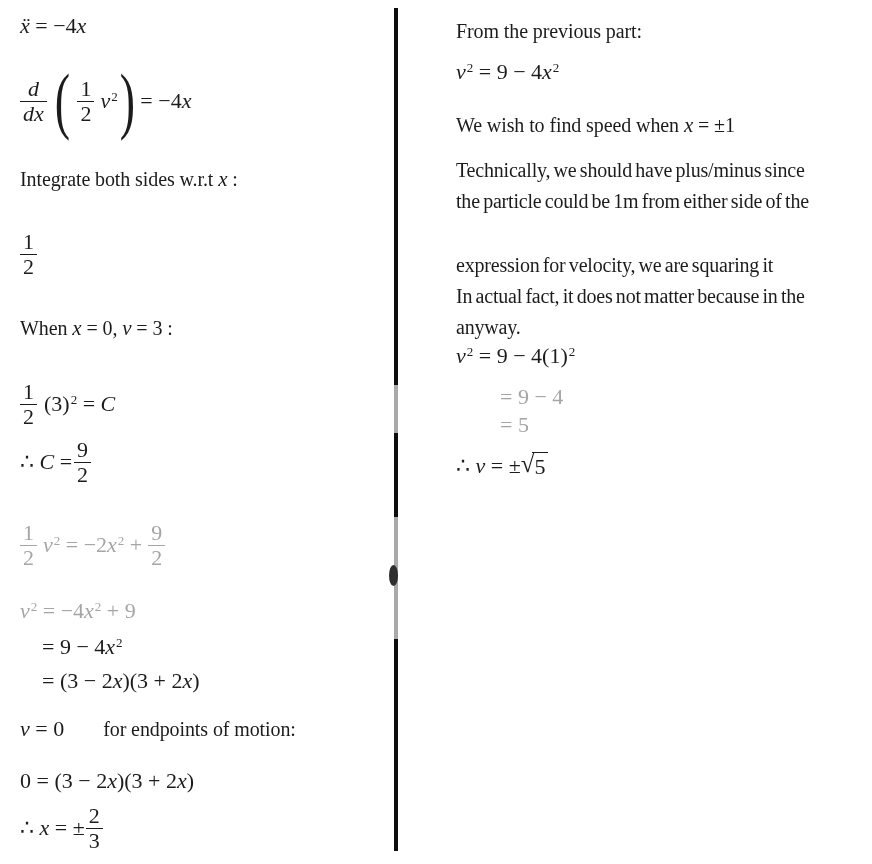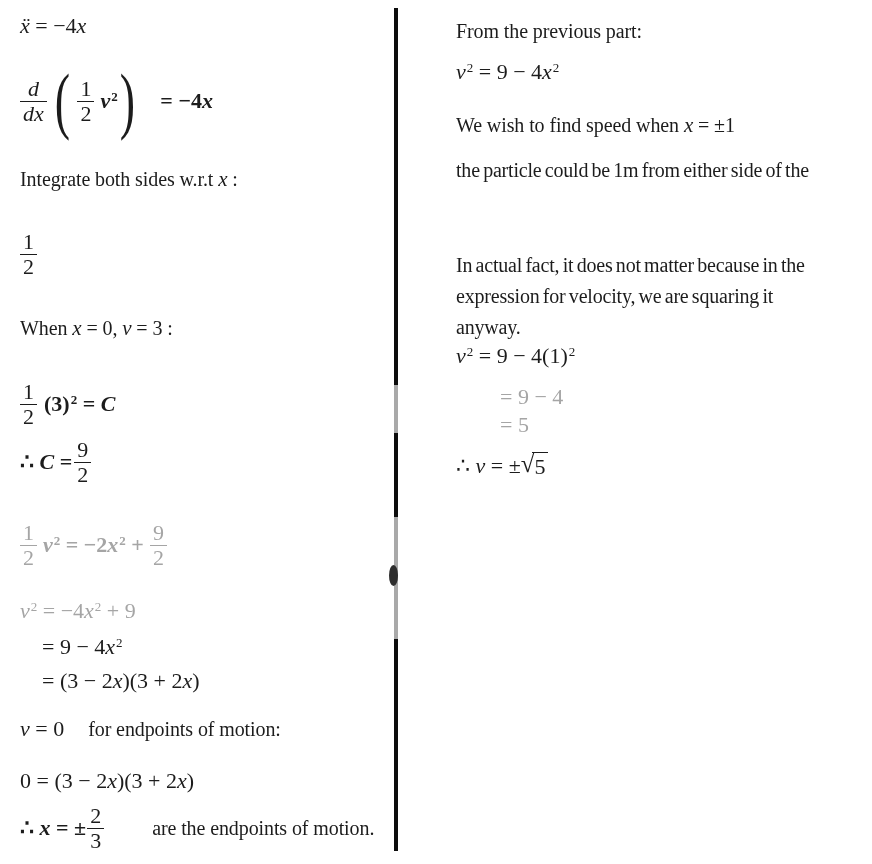--- a/index.html
+++ b/index.html
@@ -14,30 +14,30 @@
   .it{font-style:italic;}
   .itm{font-style:italic;font-size:21px;}
   .gray{color:#a5a5a5;}
   .sup{font-size:13px;position:relative;top:-7px;margin-left:1px;}
   .mflex{display:flex;align-items:center;}
   .mflex .frac{margin:0 6px;}
   .mflex .frac:first-child{margin-left:0;}
   .frac{display:inline-flex;flex-direction:column;align-items:center;line-height:1.08;font-size:22px;}
   .frac .num{padding:0 3px;}
   .frac .den{border-top:1.5px solid currentColor;padding:0 3px;}
-  .grp{display:inline-block;font-weight:bold;}
+  .grp{display:inline-block;}
   .bp{font-size:74px;line-height:0.8;font-weight:400;transform:scaleX(0.62);margin:0 -3px;}
   .sqrt{display:inline-flex;align-items:flex-start;}
   .sqrt .sign{font-size:25px;line-height:1.05;position:relative;top:-1px;}
   .sqrt .body{border-top:1.7px solid currentColor;line-height:1.15;margin-left:-2px;padding:1px 3px 0 2px;}
   .pline{display:block;font-size:20px;line-height:31px;letter-spacing:-0.2px;word-spacing:-1.5px;white-space:nowrap;}
   .divider{position:absolute;background:#0d0d0d;}
   .divpatch{position:absolute;background:#a9a9a9;}
   .divblob{position:absolute;background:#2e2e2e;border-radius:50%;}
-  .tail-gap{margin-left:24px;}
+  .tail-gap{margin-left:39px;}
   .tail-gap-wide{margin-left:42px;}
 </style>
 </head>
 <body>
 
 <div class="divider" style="left:394px;top:8px;width:4px;height:843px"></div>
 <div class="divpatch" style="left:394px;top:385px;width:4px;height:48px"></div>
 <div class="divpatch" style="left:394px;top:517px;width:4px;height:122px"></div>
 <div class="divblob" style="left:389px;top:565px;width:9px;height:21px"></div>
 
@@ -48,21 +48,21 @@
       <span class="num">d</span>
       <span class="den">dx</span>
     </span>
   <span class="bp">(</span>
   <span class="frac">
       <span class="num">1</span>
       <span class="den">2</span>
     </span>
   <span class="grp"><span class="it">v</span><span class="sup">2</span></span>
   <span class="bp">)</span>
-  <span class="grp" style="margin-left:24px"><span>= −4</span><span class="it">x</span></span>
+  <span class="grp" style="margin-left:4px"><span>= −4</span><span class="it">x</span></span>
 </div>
 
 <div class="line txt" style="top:167px;left:20px"><span>Integrate both sides w.r.t </span><span class="itm">x</span><span> :</span></div>
 
 <div class="line math mflex" style="top:227px;left:20px;height:54px">
   <span class="frac">
       <span class="num">1</span>
       <span class="den">2</span>
     </span>
 </div>
@@ -106,36 +106,36 @@
 <div class="line" style="top:716px;left:20px"><span class="math"><span class="it">v</span><span> = 0</span></span><span class="txt tail-gap">for endpoints of motion:</span></div>
 
 <div class="line math" style="top:768px;left:20px"><span>0 = (3 − 2</span><span class="it">x</span><span>)(3 + 2</span><span class="it">x</span><span>)</span></div>
 
 <div class="line math mflex" style="top:801px;left:20px;height:54px">
   <span class="grp"><span>∴ </span><span class="it">x</span><span> = ±</span></span>
   <span class="frac" style="margin-left:1px">
       <span class="num">2</span>
       <span class="den">3</span>
     </span>
-  <span class="txt tail-gap-wide">are the endpoints of motion.</span>
 </div>
 
 <div class="line txt" style="top:20px;left:456px">From the previous part:</div>
 
 <div class="line math" style="top:59px;left:456px"><span class="it">v</span><span class="sup">2</span><span> = 9 − 4</span><span class="it">x</span><span class="sup">2</span></div>
 
 <div class="line txt" style="top:113px;left:456px"><span>We wish to find speed when </span><span class="itm">x</span><span> = ±1</span></div>
 
 <div class="line" style="top:155px;left:456px">
+  <span class="pline">Technically, we should have plus/minus since</span>
   <span class="pline">the particle could be 1m from either side of the</span>
 </div>
 
 <div class="line" style="top:250px;left:456px">
+  <span class="pline">expression for velocity, we are squaring it</span>
   <span class="pline">In actual fact, it does not matter because in the</span>
-  <span class="pline">expression for velocity, we are squaring it</span>
   <span class="pline">anyway.</span>
 </div>
 
 <div class="line math" style="top:343px;left:456px"><span class="it">v</span><span class="sup">2</span><span> = 9 − 4(1)</span><span class="sup">2</span></div>
 
 <div class="line math gray" style="top:384px;left:500px">= 9 − 4</div>
 
 <div class="line math gray" style="top:412px;left:500px">= 5</div>
 
 <div class="line math" style="top:452px;left:456px"><span>∴ </span><span class="it">v</span><span> = ±</span><span class="sqrt">

